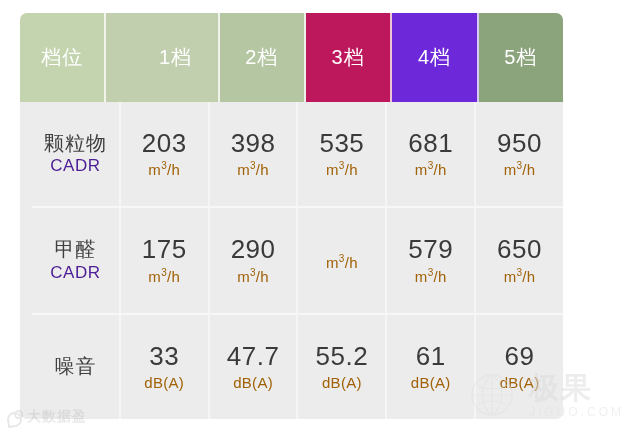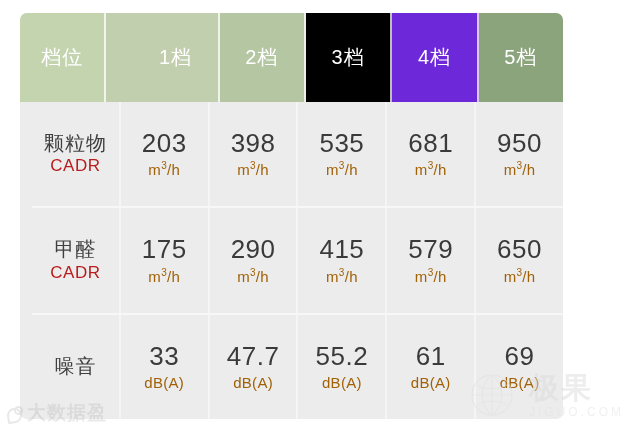--- a/index.html
+++ b/index.html
@@ -82,21 +82,21 @@
     color: #3f3f3f;
   }
   .row-label .cn {
     display: block;
     font-size: 20px;
     letter-spacing: 1px;
   }
   .row-label .en {
     display: block;
     font-size: 17px;
-    color: #b91c1c;
+    color: #4c1d95;
     margin-top: 1px;
     letter-spacing: 0.5px;
   }
 
   .val {
     font-size: 26px;
     color: #3a3a3a;
     line-height: 1.05;
     letter-spacing: 0.5px;
   }
@@ -139,21 +139,21 @@
   }
   #watermark-bottom-left .wm-logo::after {
     content: "";
     position: absolute;
     right: 0; top: 1px;
     width: 5px; height: 5px;
     border: 2px solid #9a9a9a;
     border-radius: 50%;
   }
   #watermark-bottom-left .wm-text {
-    font-size: 19px;
+    font-size: 14px;
     color: #9e9e9e;
     letter-spacing: 1px;
     font-weight: bold;
   }
 
   #watermark-bottom-right {
     position: absolute;
     right: 16px;
     bottom: 14px;
     display: flex;
@@ -193,21 +193,21 @@
   <div class="thead">
     <div class="th" style="background-color: rgb(195, 212, 175);">
       <span>档位</span>
     </div>
     <div class="th" style="background-color: rgb(193, 207, 174); padding-left: 27px;">
       <span>1档</span>
     </div>
     <div class="th" style="background-color: rgb(180, 199, 162);">
       <span>2档</span>
     </div>
-    <div class="th" style="background-color: #000000;">
+    <div class="th" style="background-color: #be185d;">
       <span>3档</span>
     </div>
     <div class="th" style="background-color: #6d28d9;">
       <span>4档</span>
     </div>
     <div class="th" style="background-color: rgb(139, 164, 124);">
       <span>5档</span>
     </div>
   </div>
 
@@ -251,21 +251,20 @@
       </div>
       <div class="td">
         <span class="val">175</span>
         <span class="unit"><span>m</span><sup>3</sup><span>/h</span></span>
       </div>
       <div class="td">
         <span class="val">290</span>
         <span class="unit"><span>m</span><sup>3</sup><span>/h</span></span>
       </div>
       <div class="td">
-        <span class="val">415</span>
         <span class="unit"><span>m</span><sup>3</sup><span>/h</span></span>
       </div>
       <div class="td">
         <span class="val">579</span>
         <span class="unit"><span>m</span><sup>3</sup><span>/h</span></span>
       </div>
       <div class="td">
         <span class="val">650</span>
         <span class="unit"><span>m</span><sup>3</sup><span>/h</span></span>
       </div>

